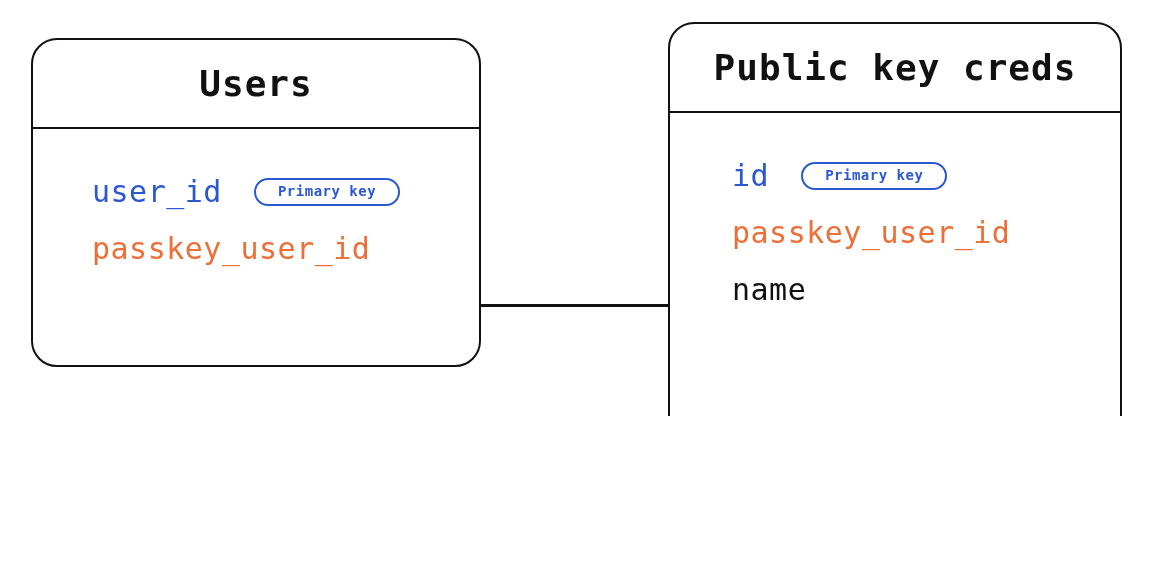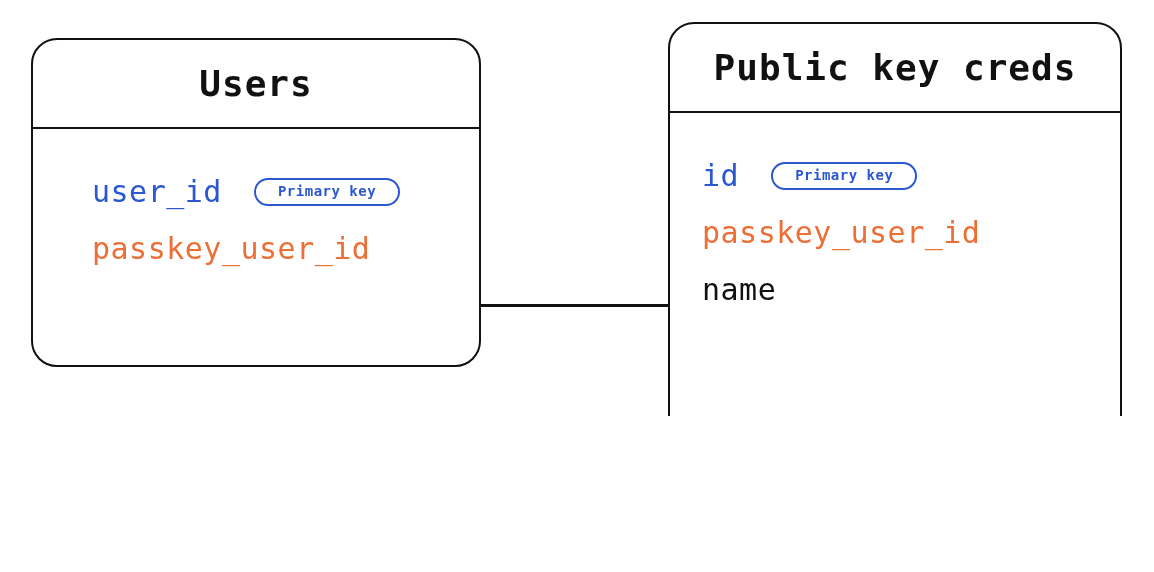--- a/index.html
+++ b/index.html
@@ -49,21 +49,21 @@
   }
   .table-body {
     padding-top: 34px;
   }
   .table-body .row {
     height: 57px;
     display: flex;
     align-items: center;
   }
   .users .table-body .row { padding-left: 59px; }
-  .creds .table-body .row { padding-left: 32px; }
+  .creds .table-body .row { padding-left: 62px; }
   .field {
     font-size: 30px;
     letter-spacing: 0.5px;
     white-space: pre;
   }
   .f-black  { color: var(--ink, #111111); }
   .f-blue   { color: var(--blue, #2B57D0); }
   .f-orange { color: var(--orange, #ED6F37); }
   .badge {
     display: inline-flex;

